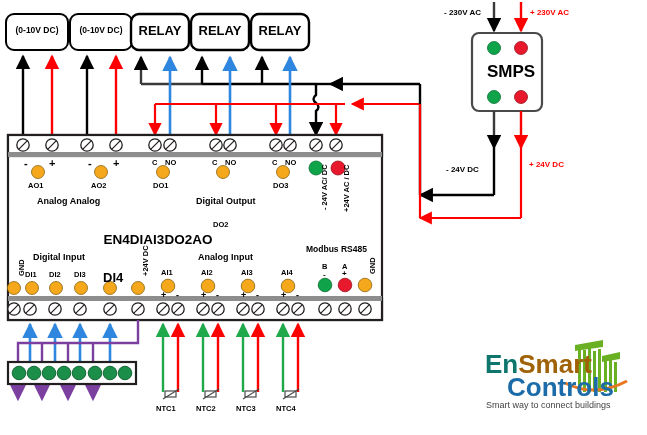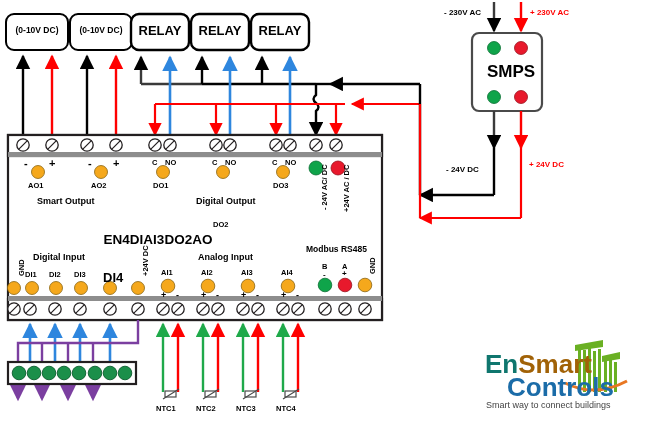--- a/index.html
+++ b/index.html
@@ -293,21 +293,21 @@
 <div class="lbl" style="left:191px;top:23px;width:58px;text-align:center;font-size:13px;color:#000;">RELAY</div>
 <div class="lbl" style="left:251px;top:23px;width:58px;text-align:center;font-size:13px;color:#000;">RELAY</div>
 
 <div class="lbl" style="left:24px;top:157px;font-size:11px;color:#000;">-</div>
 <div class="lbl" style="left:49px;top:157px;font-size:11px;color:#000;">+</div>
 <div class="lbl" style="left:88px;top:157px;font-size:11px;color:#000;">-</div>
 <div class="lbl" style="left:113px;top:157px;font-size:11px;color:#000;">+</div>
 
 <div class="lbl" style="left:28px;top:181px;font-size:7.5px;color:#000;">AO1</div>
 <div class="lbl" style="left:91px;top:181px;font-size:7.5px;color:#000;">AO2</div>
-<div class="lbl" style="left:37px;top:196px;font-size:9px;color:#000;">Smart Output</div>
+<div class="lbl" style="left:37px;top:196px;font-size:9px;color:#000;">Analog Analog</div>
 
 <div class="lbl" style="left:152px;top:158px;font-size:7.5px;color:#000;">C</div>
 <div class="lbl" style="left:165px;top:158px;font-size:7.5px;color:#000;">NO</div>
 <div class="lbl" style="left:212px;top:158px;font-size:7.5px;color:#000;">C</div>
 <div class="lbl" style="left:225px;top:158px;font-size:7.5px;color:#000;">NO</div>
 <div class="lbl" style="left:272px;top:158px;font-size:7.5px;color:#000;">C</div>
 <div class="lbl" style="left:285px;top:158px;font-size:7.5px;color:#000;">NO</div>
 
 <div class="lbl" style="left:153px;top:181px;font-size:7.5px;color:#000;">DO1</div>
 <div class="lbl" style="left:213px;top:181px;font-size:7.5px;color:#000;margin-top:39px;">DO2</div>

